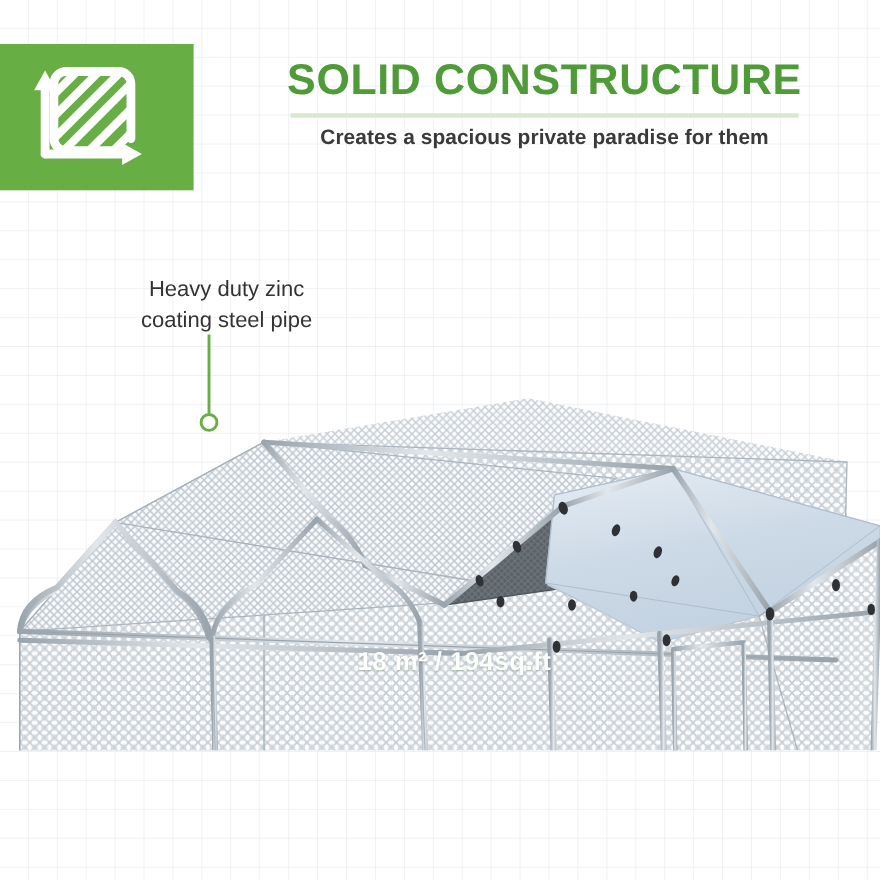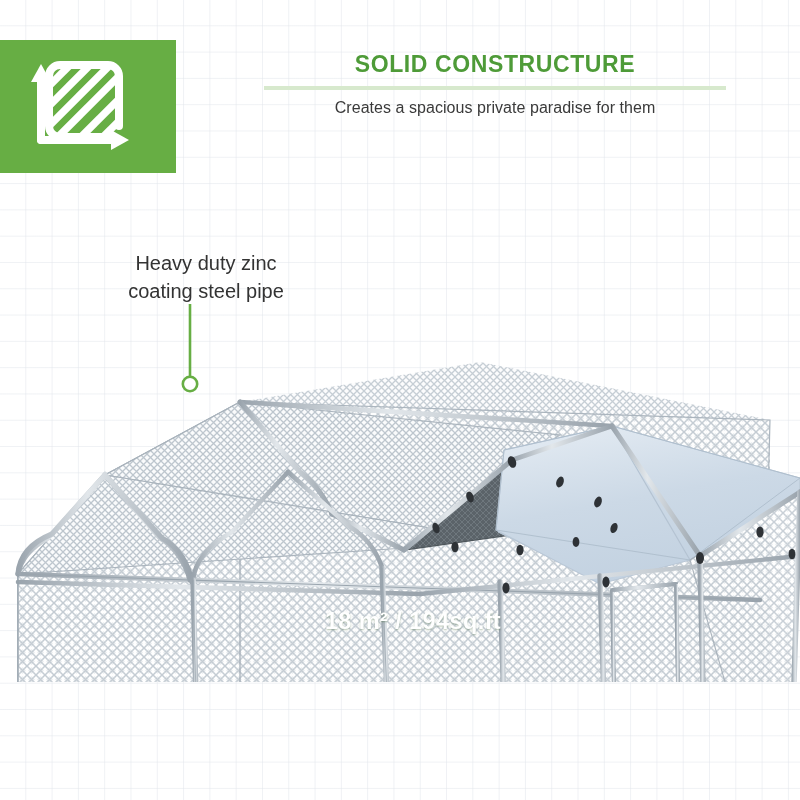--- a/index.html
+++ b/index.html
@@ -36,37 +36,37 @@
   .badge svg { display: block; }
 
   .header-text {
     position: absolute;
     left: 205px;
     top: 52px;
     width: 580px;
     text-align: center;
   }
   .headline {
-    font-size: 23px;
+    font-size: 39px;
     letter-spacing: 0.6px;
     font-weight: bold;
     color: #4e9b38;
     line-height: 1.08;
     white-space: nowrap;
   }
   .rule {
     width: 462px;
     height: 4px;
     background: #d7e9cd;
     margin: 9px auto 8px auto;
   }
   .subhead {
-    font-size: 16px;
+    font-size: 19px;
     color: #3a3a3a;
-    font-weight: normal;
+    font-weight: bold;
     letter-spacing: 0.05px;
     line-height: 1.2;
     white-space: nowrap;
   }
 
   
   .callout-text {
     position: absolute;
     left: 76px;
     top: 250px;
@@ -78,21 +78,21 @@
     white-space: pre-line;
   }
   .leader { position: absolute; left: 150px; top: 300px; }
 
   
   .scene { position: absolute; left: 0; top: 342px; width: 800px; height: 340px; }
   .scene svg { display: block; }
   .area-label {
     position: absolute;
     left: 0px;
-    top: 608px;
+    top: 588px;
     width: 800px;
     text-align: center;
     font-size: 23.5px;
     font-weight: bold;
     color: #ffffff;
     letter-spacing: 0.4px;
     text-shadow: 0 1px 2px rgba(40,80,30,0.35);
     pointer-events: none;
   }
   .area-label .inner { position: relative; left: 13px; }

